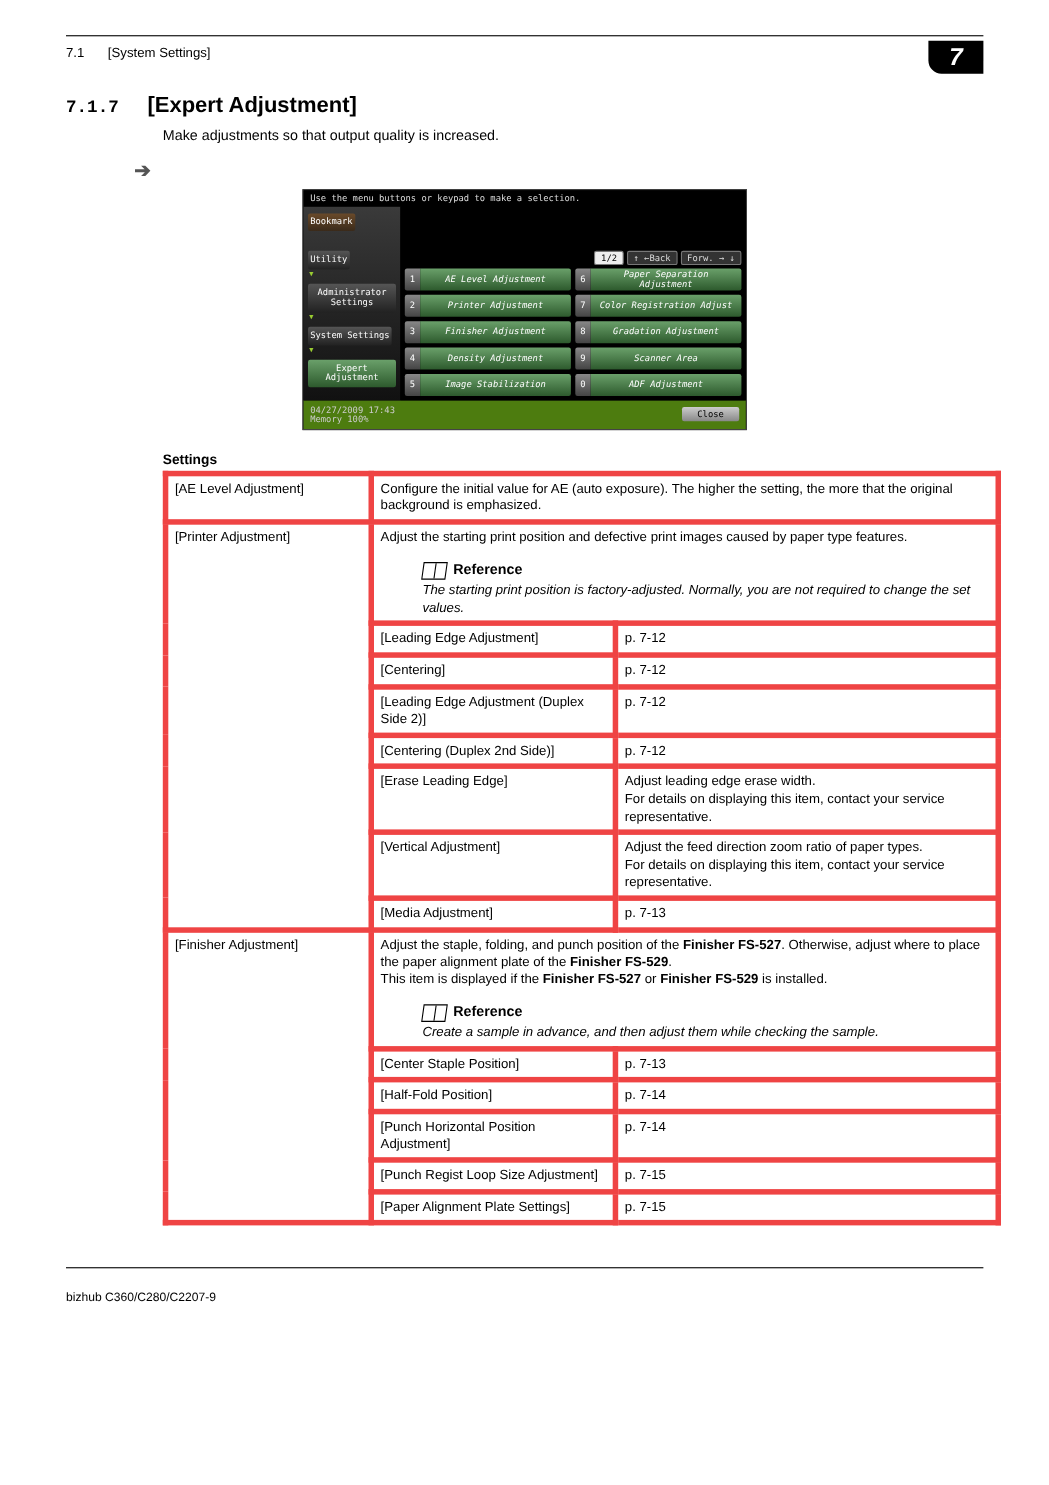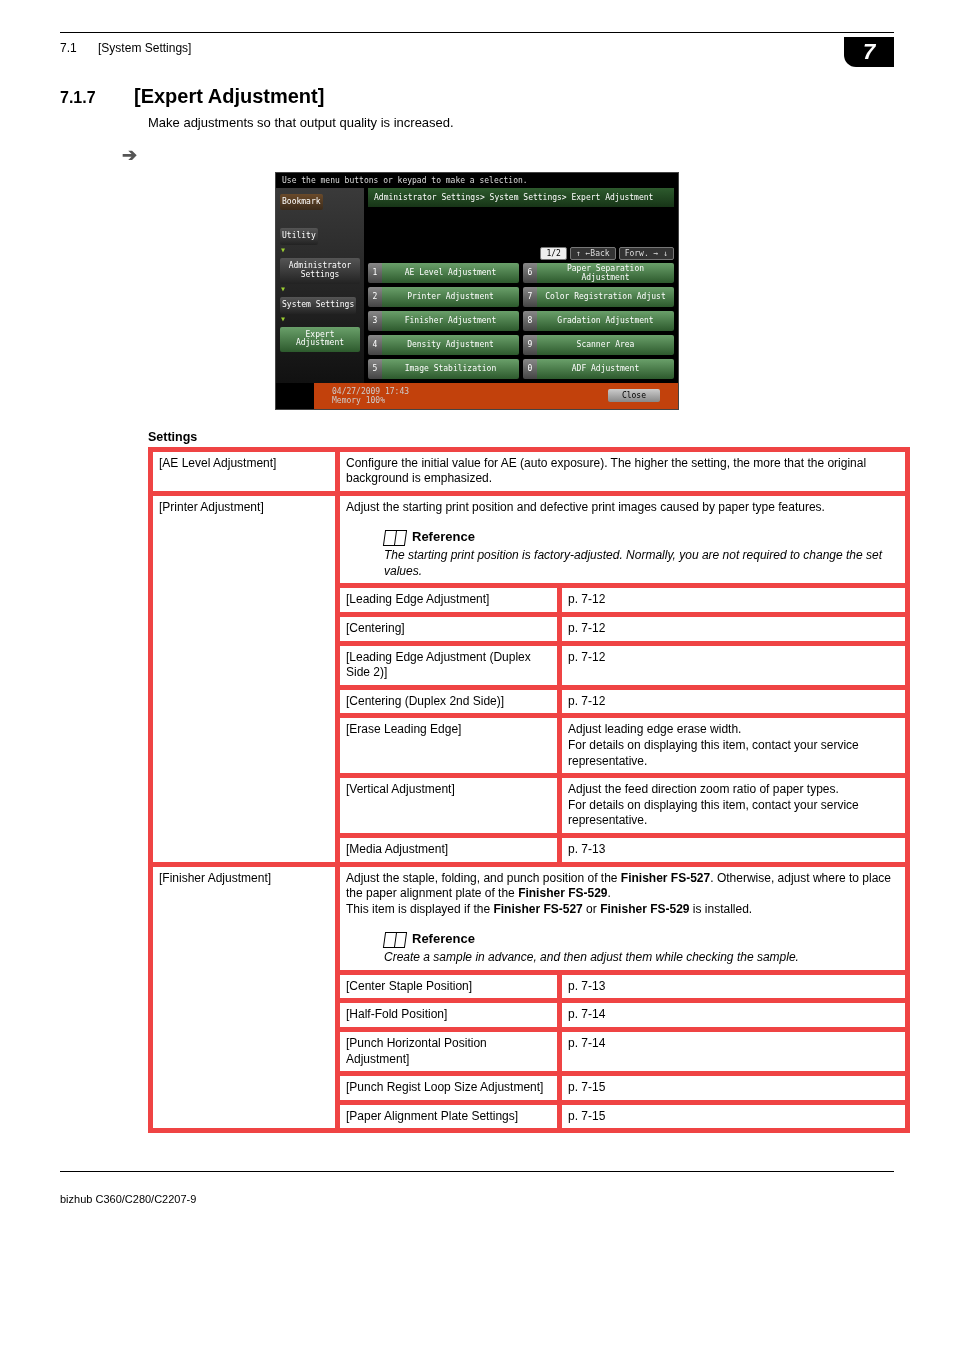--- a/index.html
+++ b/index.html
@@ -47,20 +47,21 @@
   .section-title-row {
     display: flex;
     align-items: baseline;
     gap: 28px;
     margin-bottom: 6px;
   }
   .section-num {
     font-size: 16px;
     font-weight: bold;
     width: 46px;
+    font-family: Liberation Mono, monospace;
   }
   .section-title {
     font-size: 20px;
     font-weight: bold;
   }
   .body-text, .body-row {
     margin-left: 88px;
   }
   .body-text { line-height: 1.35; margin-bottom: 14px; }
   .arrow-line {
@@ -171,30 +172,30 @@
   }
   .menu-btn .lbl {
     flex:1;
     background: linear-gradient(#6aa06a,#2d5a2d);
     color:#fff;
     display:flex;align-items:center;justify-content:center;
     padding: 0 5px;
     border-radius: 0 2px 2px 0;
     font-size: 8px;
     text-align:center;
+    font-style:italic;
   }
   .dev-footer {
     display:flex;
     justify-content:space-between;
     align-items:center;
-    padding: 4px 18px;
+    padding: 4px 6px;
     font-size: 8px;
     color:#ccc;
-    background:#c2410c;
-    margin-left:38px;
+    background:#4d7c0f;
   }
   .close-btn {
     background: linear-gradient(#ccc,#888);
     color:#000;
     border-radius:2px;
     padding: 2px 14px;
     font-size:8px;
   }
   
   .settings-heading {
@@ -289,21 +290,20 @@
         <div style="height:8px"></div>
         <div class="side-btn dark">Utility</div>
         <div class="side-arrow">▾</div>
         <div class="side-btn dark">Administrator Settings</div>
         <div class="side-arrow">▾</div>
         <div class="side-btn dark">System Settings</div>
         <div class="side-arrow">▾</div>
         <div class="side-btn">Expert Adjustment</div>
       </div>
       <div class="dev-main">
-        <div class="crumb-bar">Administrator Settings&gt; System Settings&gt; Expert Adjustment</div>
         <div class="page-nav">
           <span class="pn white">1/2</span>
           <span class="pn">↑ ←Back</span>
           <span class="pn">Forw. → ↓</span>
         </div>
         <div class="menu-cols">
           <div class="menu-col">
             <div class="menu-btn">
                 <span class="num">1</span>
                 <span class="lbl">AE Level Adjustment</span>

